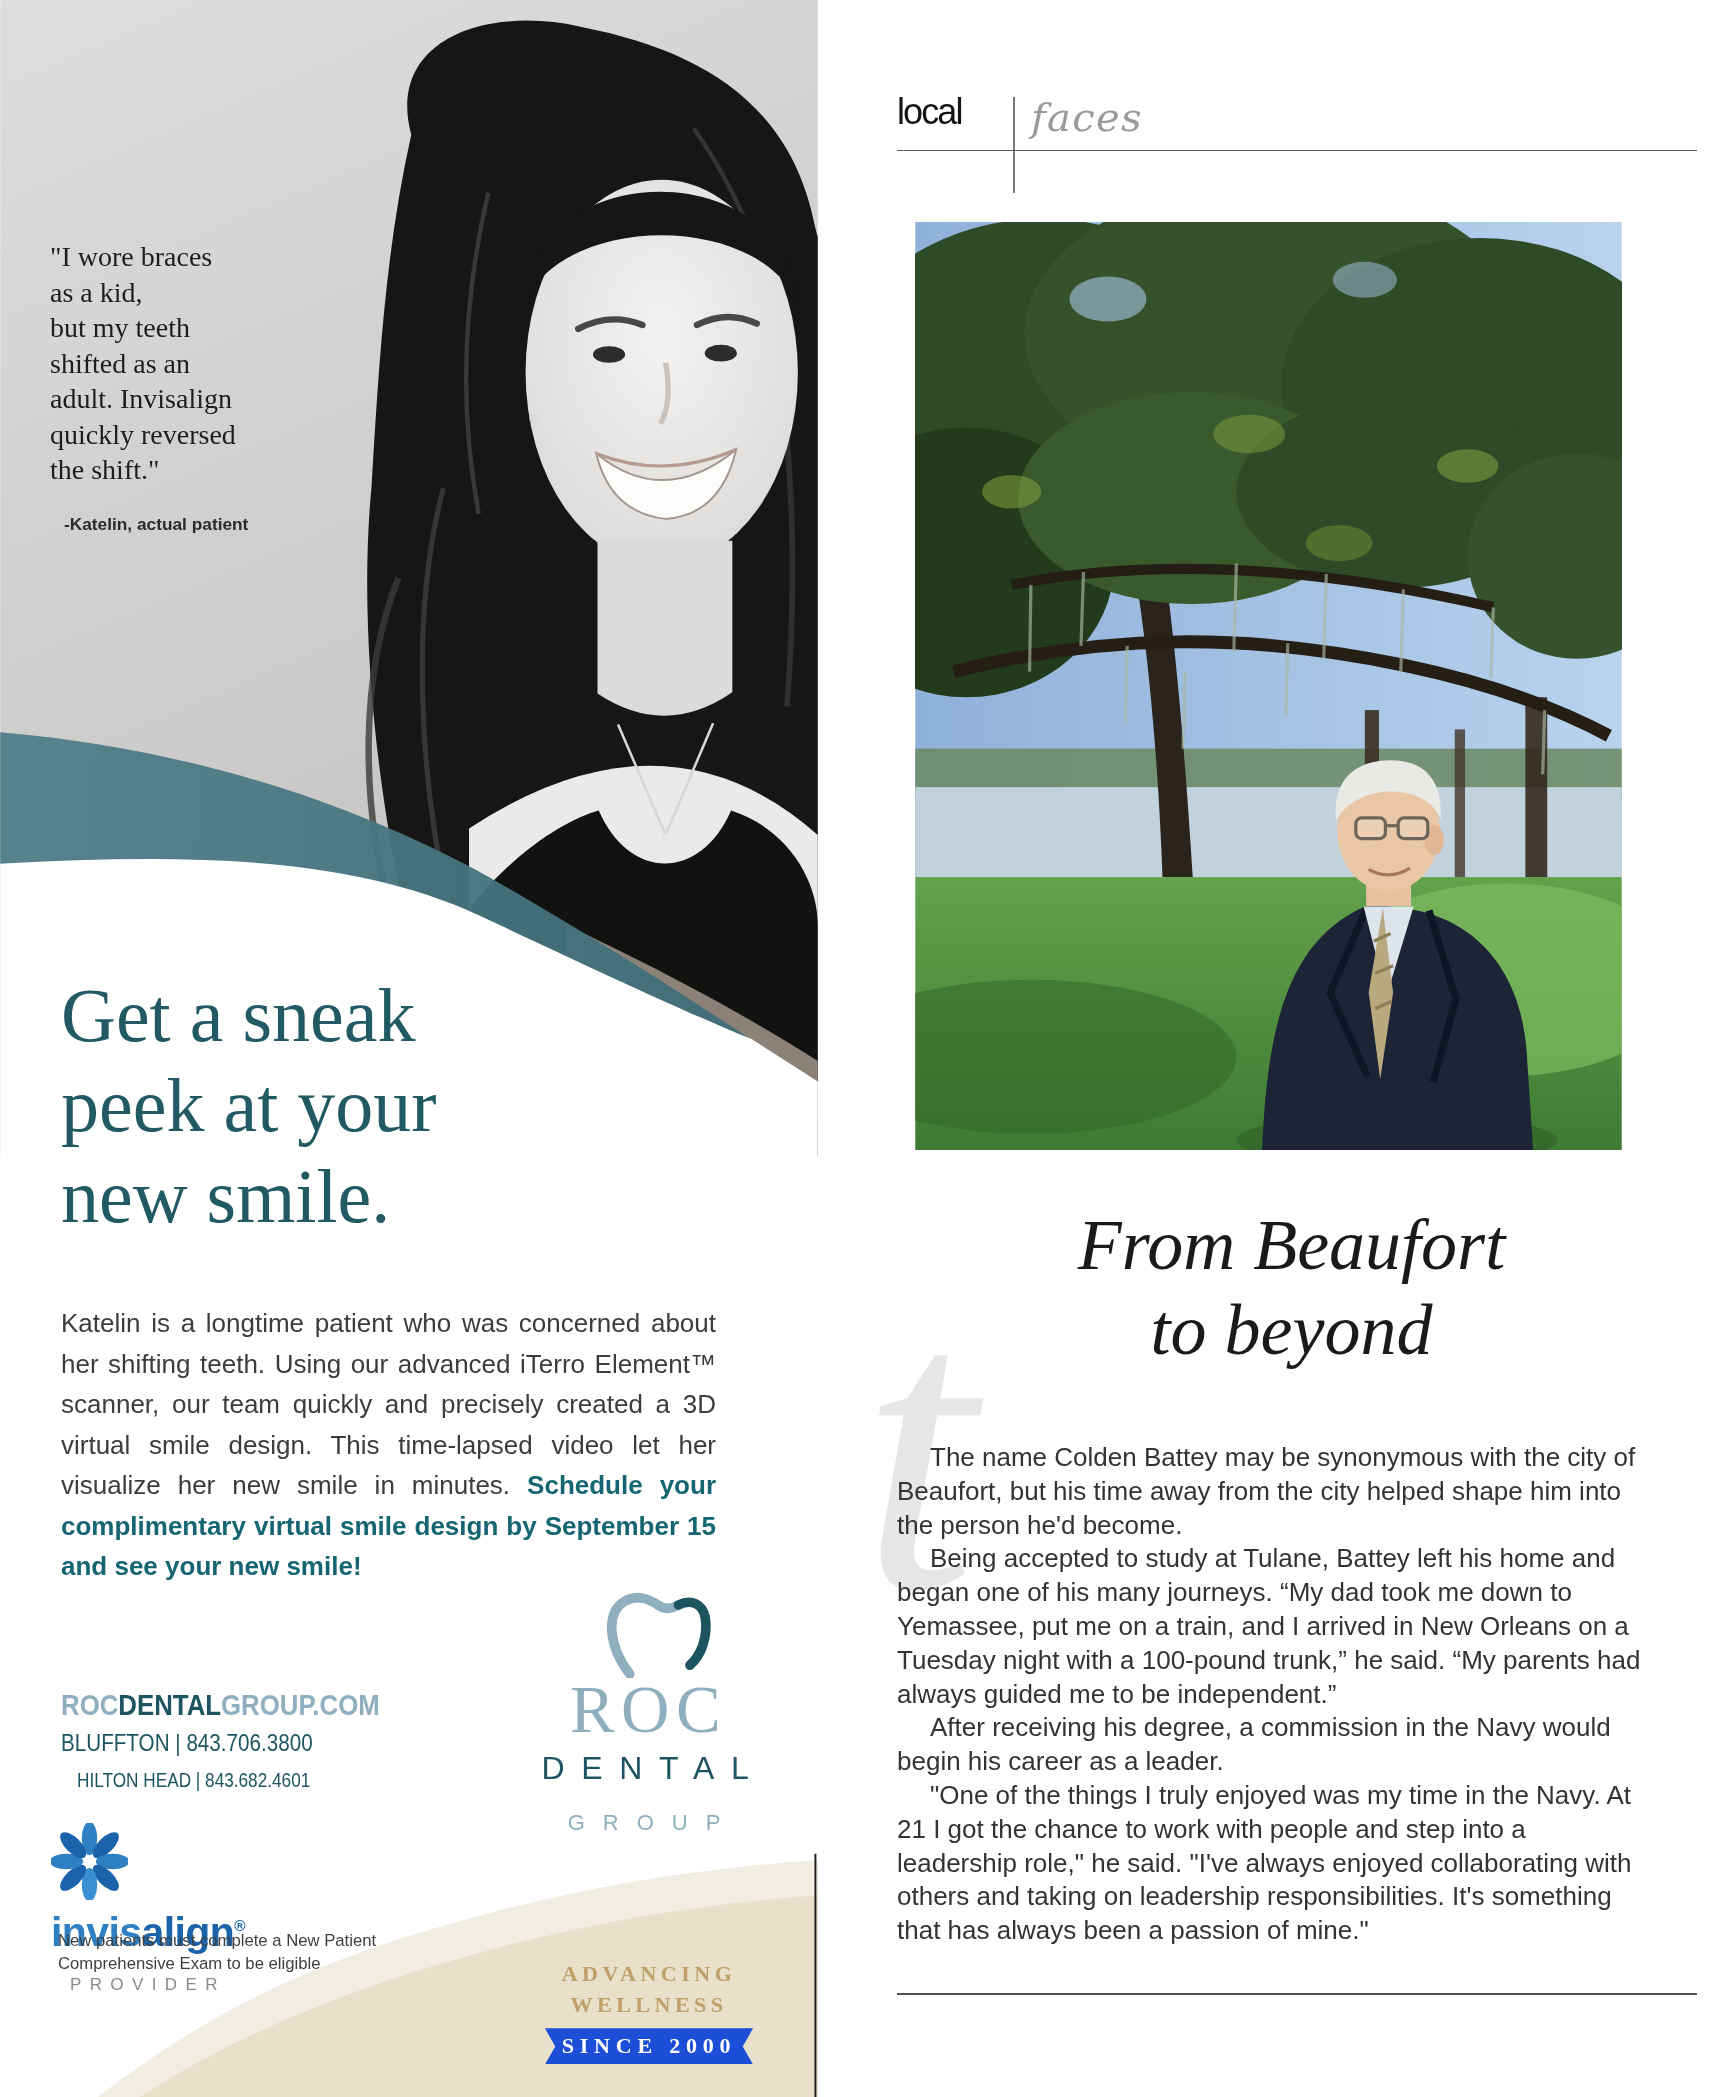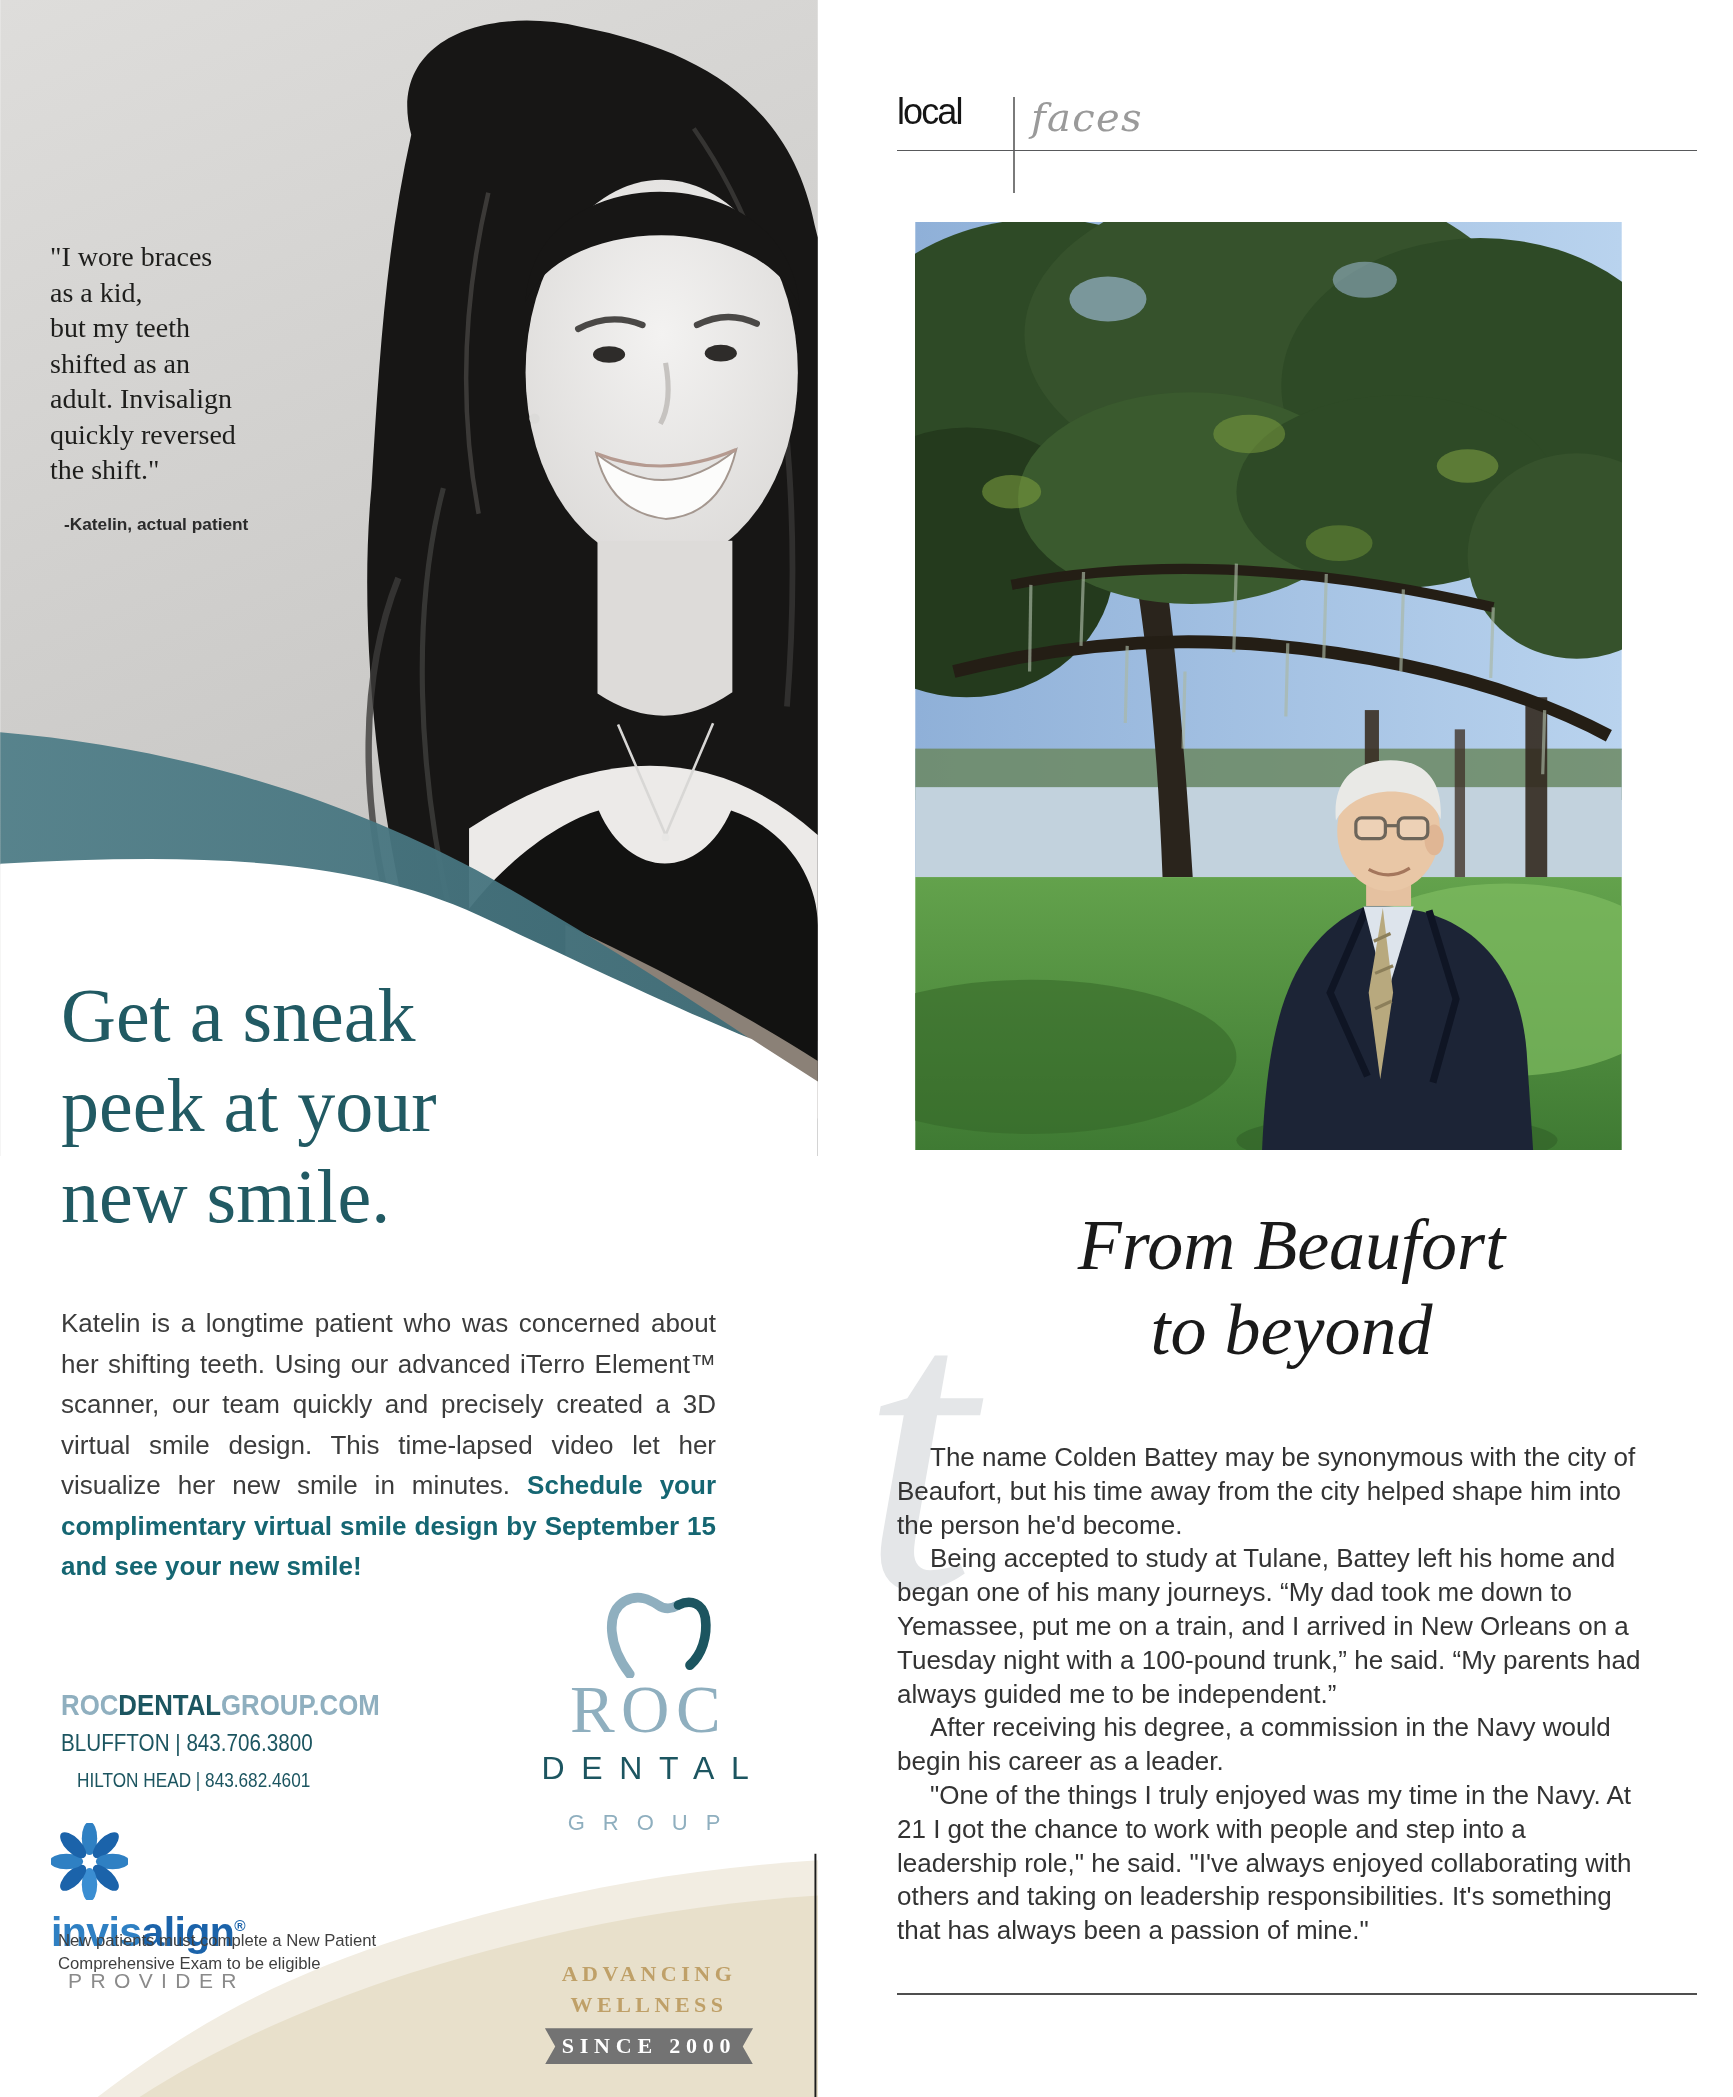--- a/index.html
+++ b/index.html
@@ -19,31 +19,31 @@
   #ad-body b{color:#156672;font-weight:bold;}
   .condensed{display:inline-block;transform:scaleX(0.86);transform-origin:left center;}
   #ad-web{left:61px;top:1688px;font-size:30px;font-weight:bold;letter-spacing:0px;}
   #ad-web .lt{color:#8fafbf;} #ad-web .dk{color:#1c5560;}
   #ad-phone1{left:61px;top:1729px;font-size:24px;color:#1c5560;}
   #ad-phone2{left:77px;top:1769px;font-size:20px;color:#1c5560;}
   #invis{left:51px;top:1823px;display:flex;align-items:flex-start;gap:11.6px;flex-direction:column;}
   #invis-word{font-size:41px;font-weight:bold;letter-spacing:-0.6px;line-height:1;}
   #invis-word .w1{color:#2f80c3;} #invis-word .w2{color:#1b63aa;}
   #invis-word sup{font-size:15.4px;color:#1b63aa;}
-  #invis-provider{font-size:21px;letter-spacing:8.4px;color:#8a8a8a;margin-top:16px;text-align:right;}
+  #invis-provider{font-size:17px;letter-spacing:8.4px;color:#8a8a8a;margin-top:22px;text-align:center;}
   #ad-disclaimer{left:58px;top:1930px;font-size:16.7px;line-height:1.35;color:#3f3f3f;white-space:pre-line;}
   #roc-logo{left:533px;top:1582px;width:231px;text-align:center;}
   #roc-name{font-family:"Liberation Serif",serif;font-size:67px;line-height:1.0;
             letter-spacing:6.4px;color:#8fafbf;margin-top:-3.9px;}
   #roc-dental{font-size:32px;letter-spacing:16.7px;color:#1c5560;margin-top:6.4px;margin-left:8.4px;}
   #roc-group{font-size:22px;letter-spacing:18px;color:#8fafbf;margin-top:23px;margin-left:9px;}
   #beige{left:0;top:1828px;width:818px;height:270px;}
   #badge{left:543px;top:1959px;width:212px;text-align:center;font-family:"Liberation Serif",serif;}
   .badge-line{font-size:22px;font-weight:bold;letter-spacing:4.5px;color:#bfa068;line-height:1.4;}
-  #badge-ribbon{margin:7.7px auto 0;display:inline-block;background:#737373;color:#ffffff;
+  #badge-ribbon{margin:7.7px auto 0;display:inline-block;background:#1d4ed8;color:#ffffff;
                 font-size:22px;font-weight:bold;letter-spacing:5.8px;padding:5.1px 16.7px;
                 clip-path:polygon(0 0,100% 0,calc(100% - 10.3px) 50%,100% 100%,0 100%,10.3px 50%);}
   
   #mag-header{left:897px;top:91px;height:71px;}
   #mag-brand{position:absolute;left:0;top:0;font-size:36px;font-weight:normal;
              letter-spacing:-1.9px;color:#151515;}
   #mag-divider{position:absolute;left:116px;top:6.4px;width:1.9px;height:96px;background:#7a7a7a;}
   #mag-section{position:absolute;left:134px;top:2.6px;font-family:"DejaVu Serif",serif;
                font-style:italic;font-size:40px;color:#9a9a9a;letter-spacing:1.3px;}
   #mag-rule{left:897px;top:150px;width:800px;height:1.3px;background:#58595b;}

